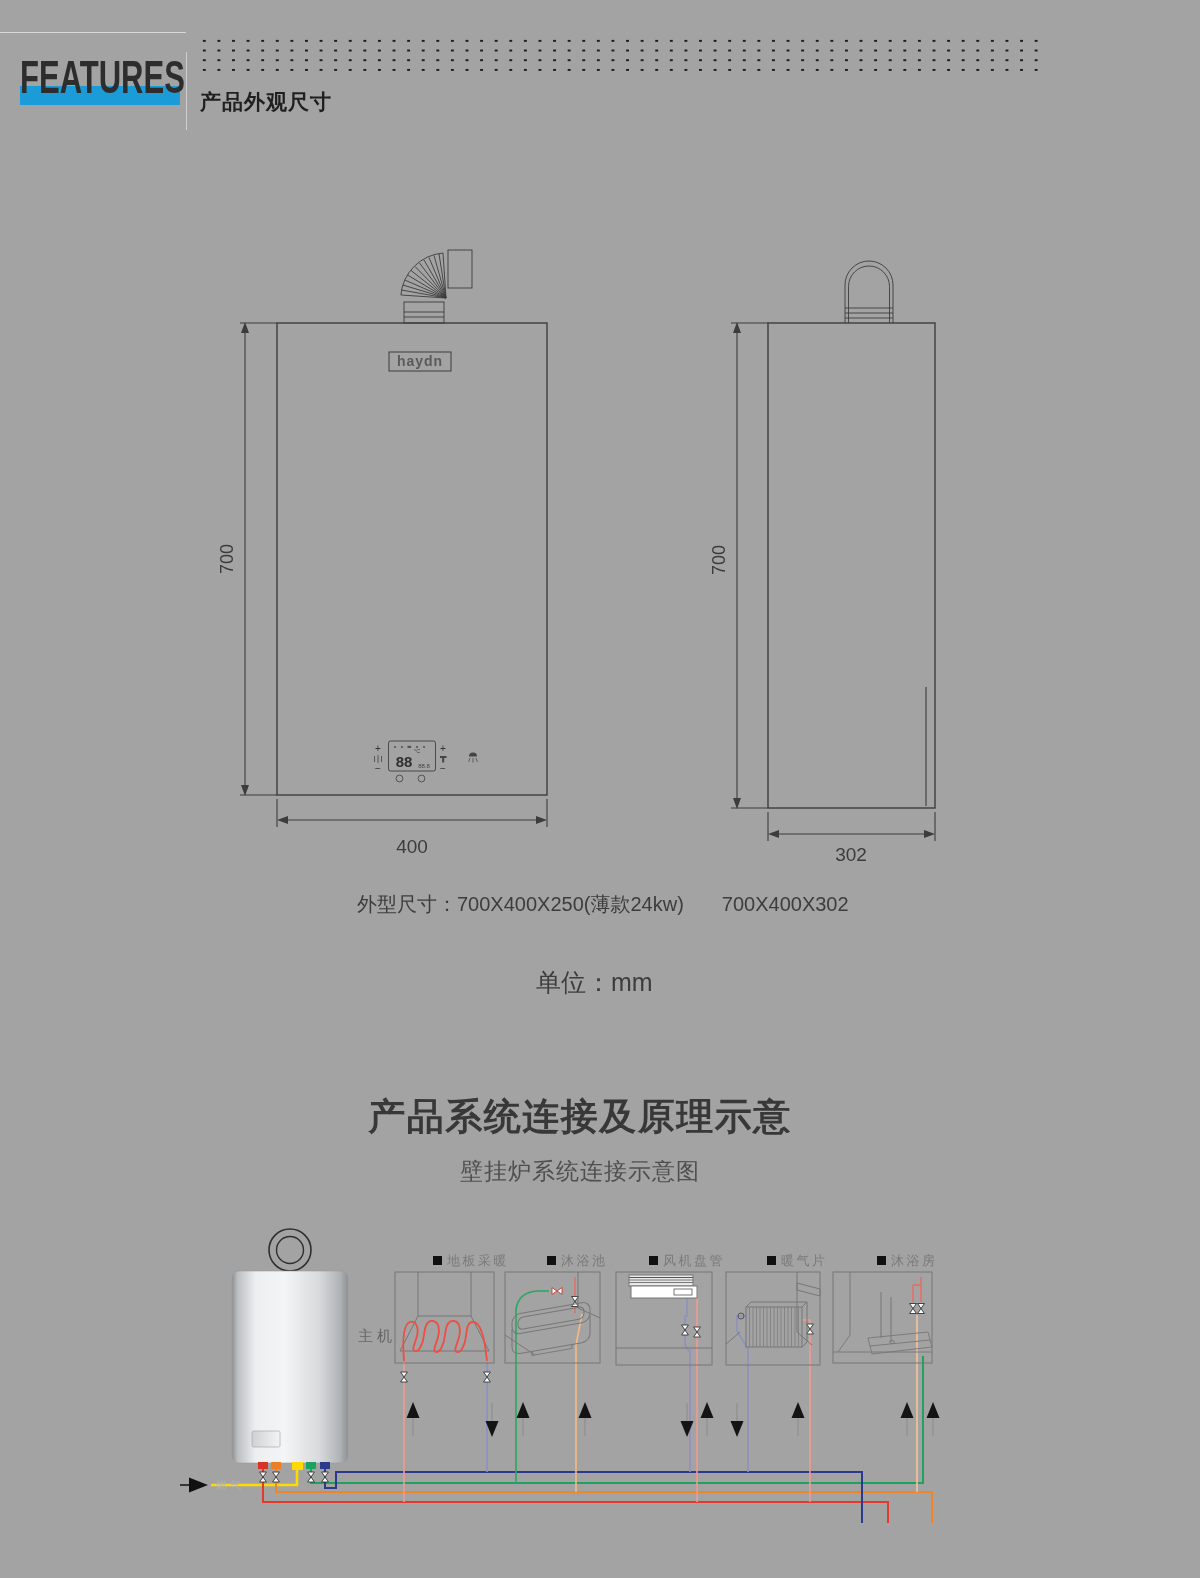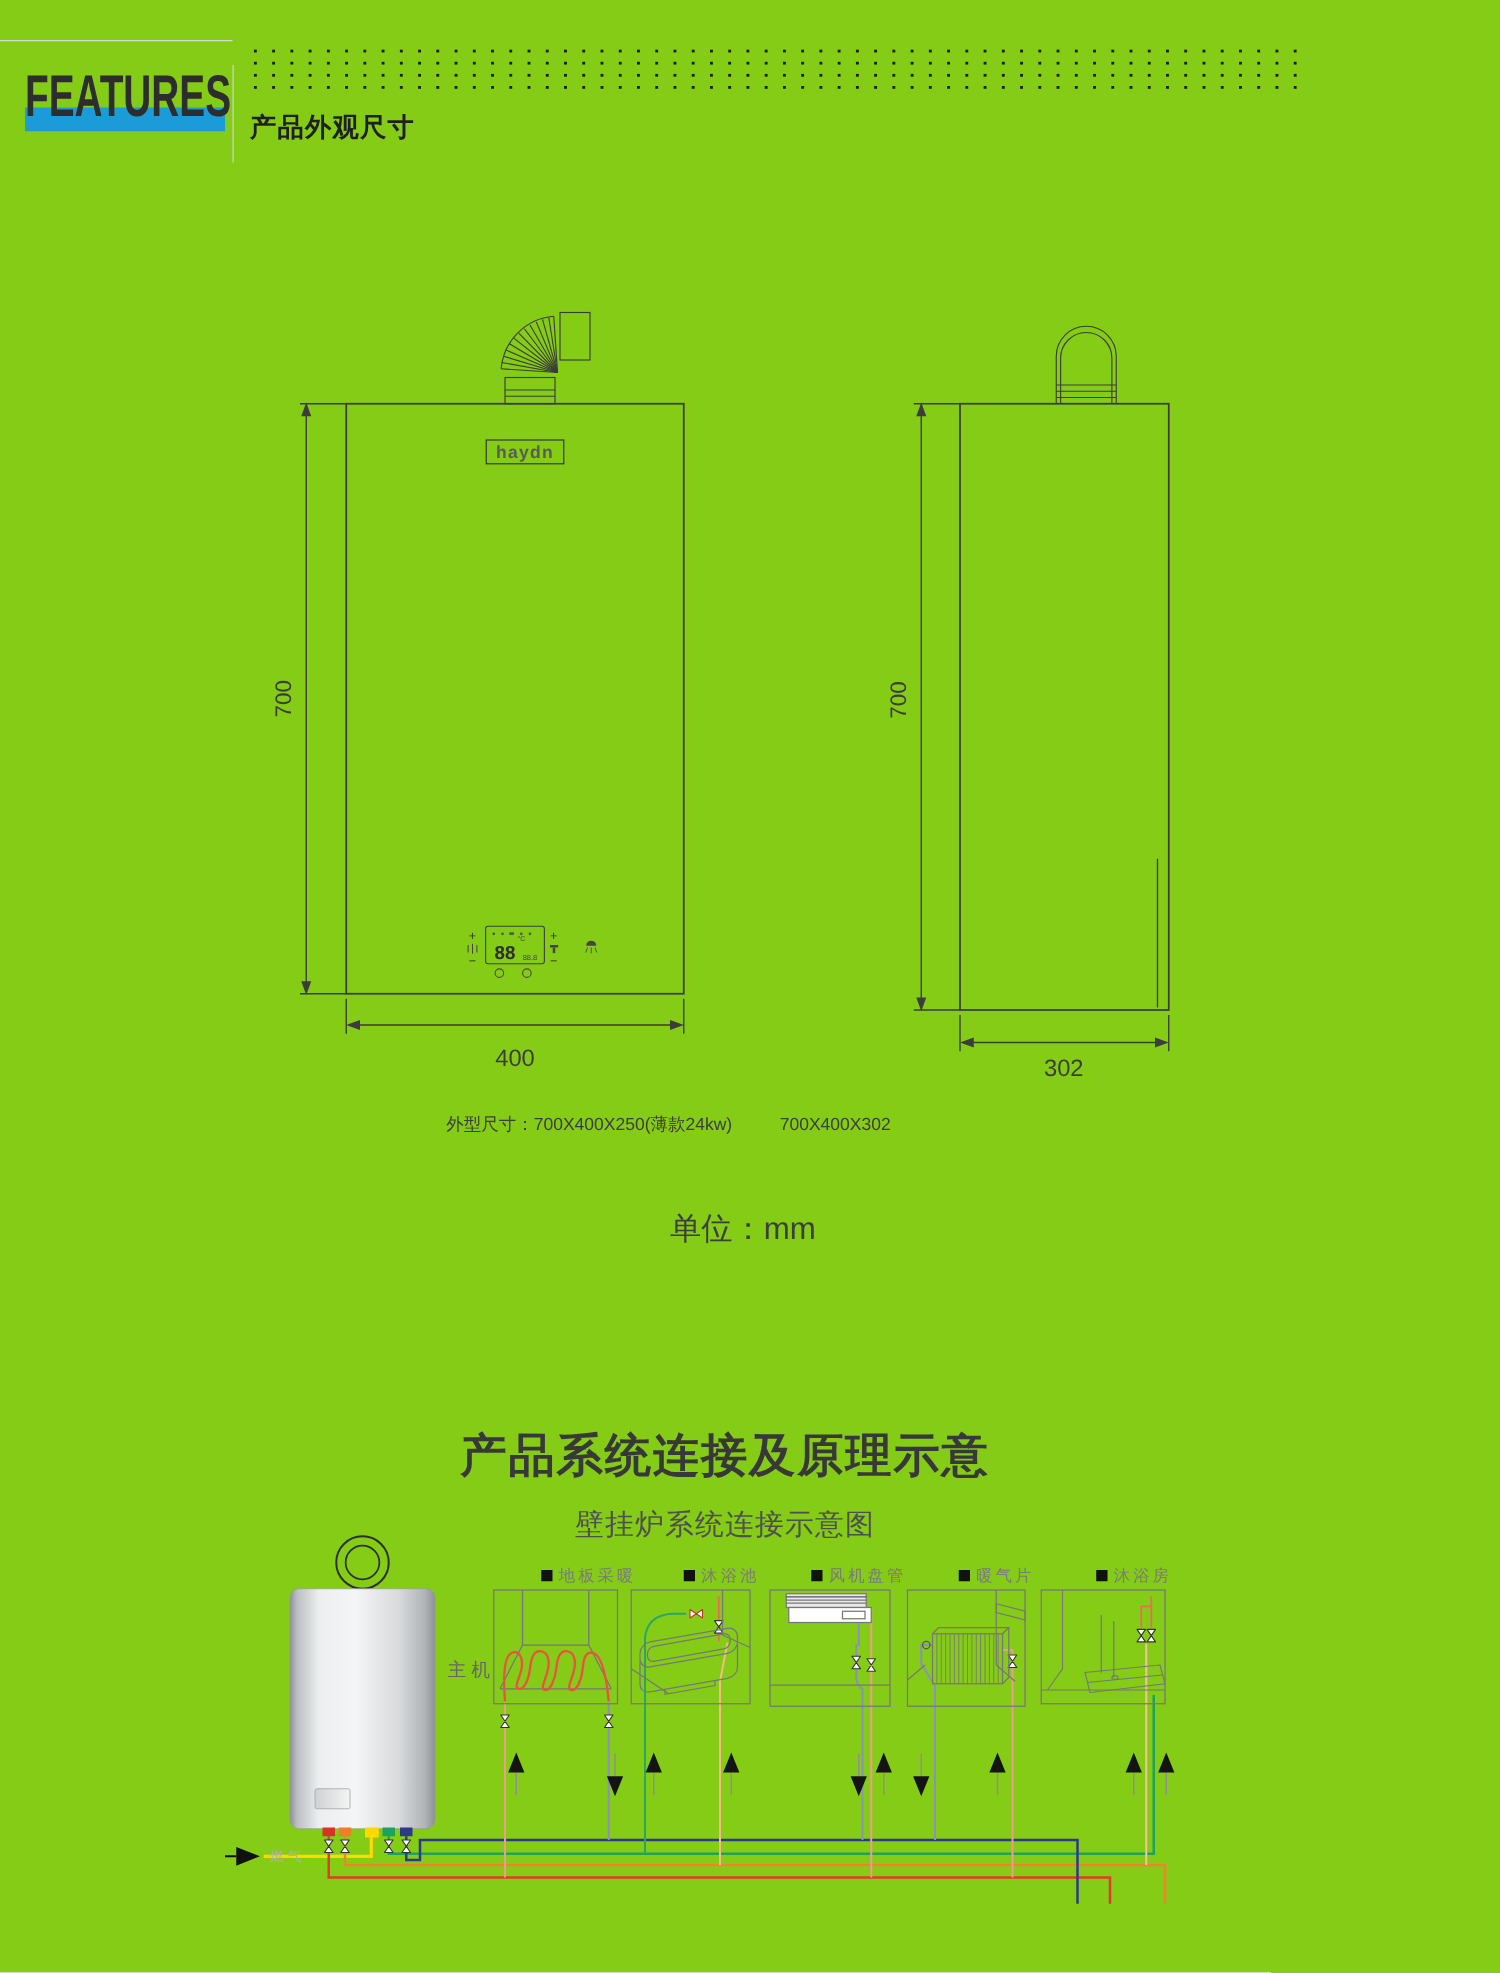--- a/index.html
+++ b/index.html
@@ -1,34 +1,34 @@
 <!DOCTYPE html>
 <html><head>
 <meta charset="utf-8">
 <style>
   html,body{margin:0;padding:0;background:#fff;}
-  .page{position:relative;width:1200px;height:1578px;background:#84cc16;overflow:hidden;
+  .page{position:relative;width:1200px;height:1578px;background:#a3a3a3;overflow:hidden;
         font-family:"Liberation Sans","DejaVu Sans",sans-serif;color:#333;}
   .abs{position:absolute;}
   
   .topline{left:0;top:32px;width:186px;height:1px;background:#d8d8d8;}
   .vdivider{left:186px;top:52px;width:1px;height:78px;background:#cfcfcf;}
   .dots{left:197px;top:36px;width:849px;height:39px;
         background-image:radial-gradient(circle,#1c1c1c 1.3px,transparent 1.45px);
         background-size:14.6px 9.7px;}
   .brand{left:20px;top:53px;font-size:47px;font-weight:bold;color:#2d2d2d;line-height:1;
          transform:scaleX(0.66);transform-origin:left top;letter-spacing:0px;z-index:2;}
   .accentbar{left:20px;top:86px;width:160px;height:19px;z-index:1;}
   .sectitle{left:200px;top:88px;font-size:21px;font-weight:bold;color:#1f1f1f;letter-spacing:1px;}
   
-  .sizeline{left:357px;top:891px;font-size:14px;color:#3d3d3d;}
+  .sizeline{left:357px;top:891px;font-size:20px;color:#3d3d3d;}
   .sizeline .gap{display:inline-block;width:38px;}
   .unitline{left:536px;top:966px;font-size:25px;color:#3d3d3d;}
   
-  .sysheadwrap{left:0;top:1092px;width:1160px;text-align:center;margin-top:48px;}
+  .sysheadwrap{left:0;top:1092px;width:1160px;text-align:center;}
   .systitle{font-size:37px;font-weight:bold;color:#383838;letter-spacing:1.5px;}
   .syssub{margin-top:14px;font-size:23px;color:#4f4f4f;letter-spacing:1px;}
   svg{position:absolute;left:0;}
   svg text{font-family:"Liberation Sans","DejaVu Sans",sans-serif;}
 </style>
 </head>
 <body>
 
 <div class="page">
 

